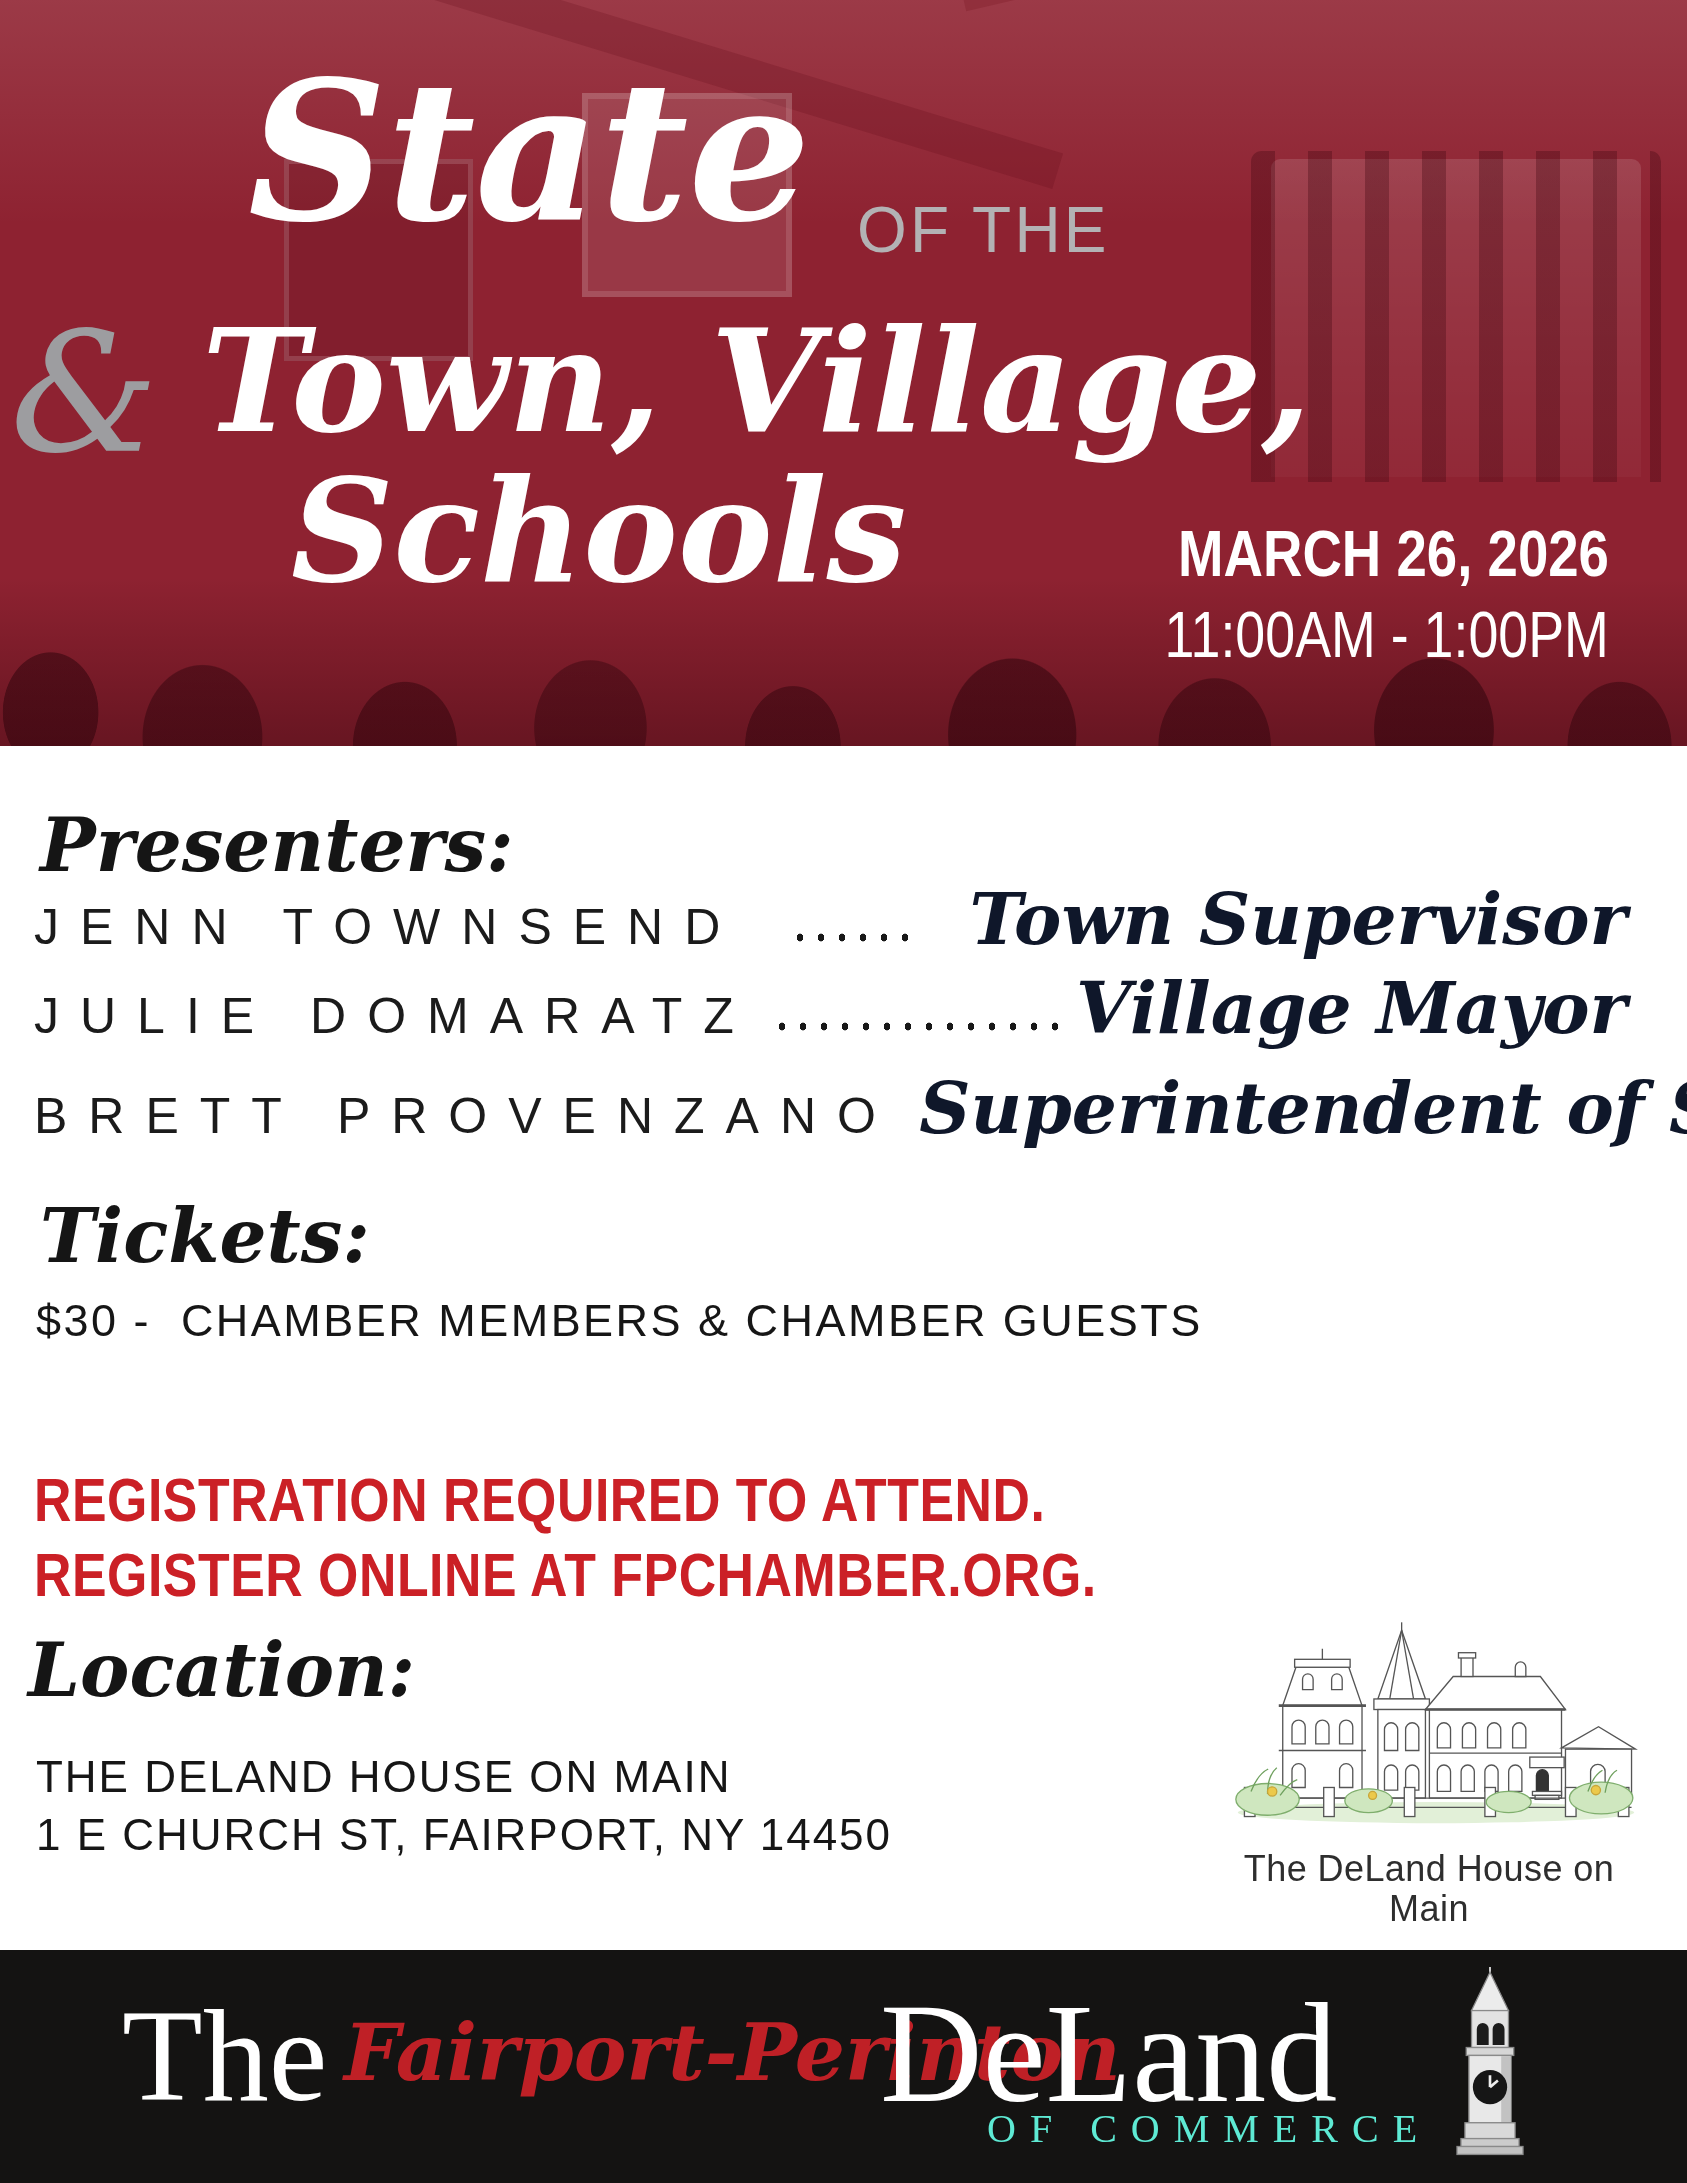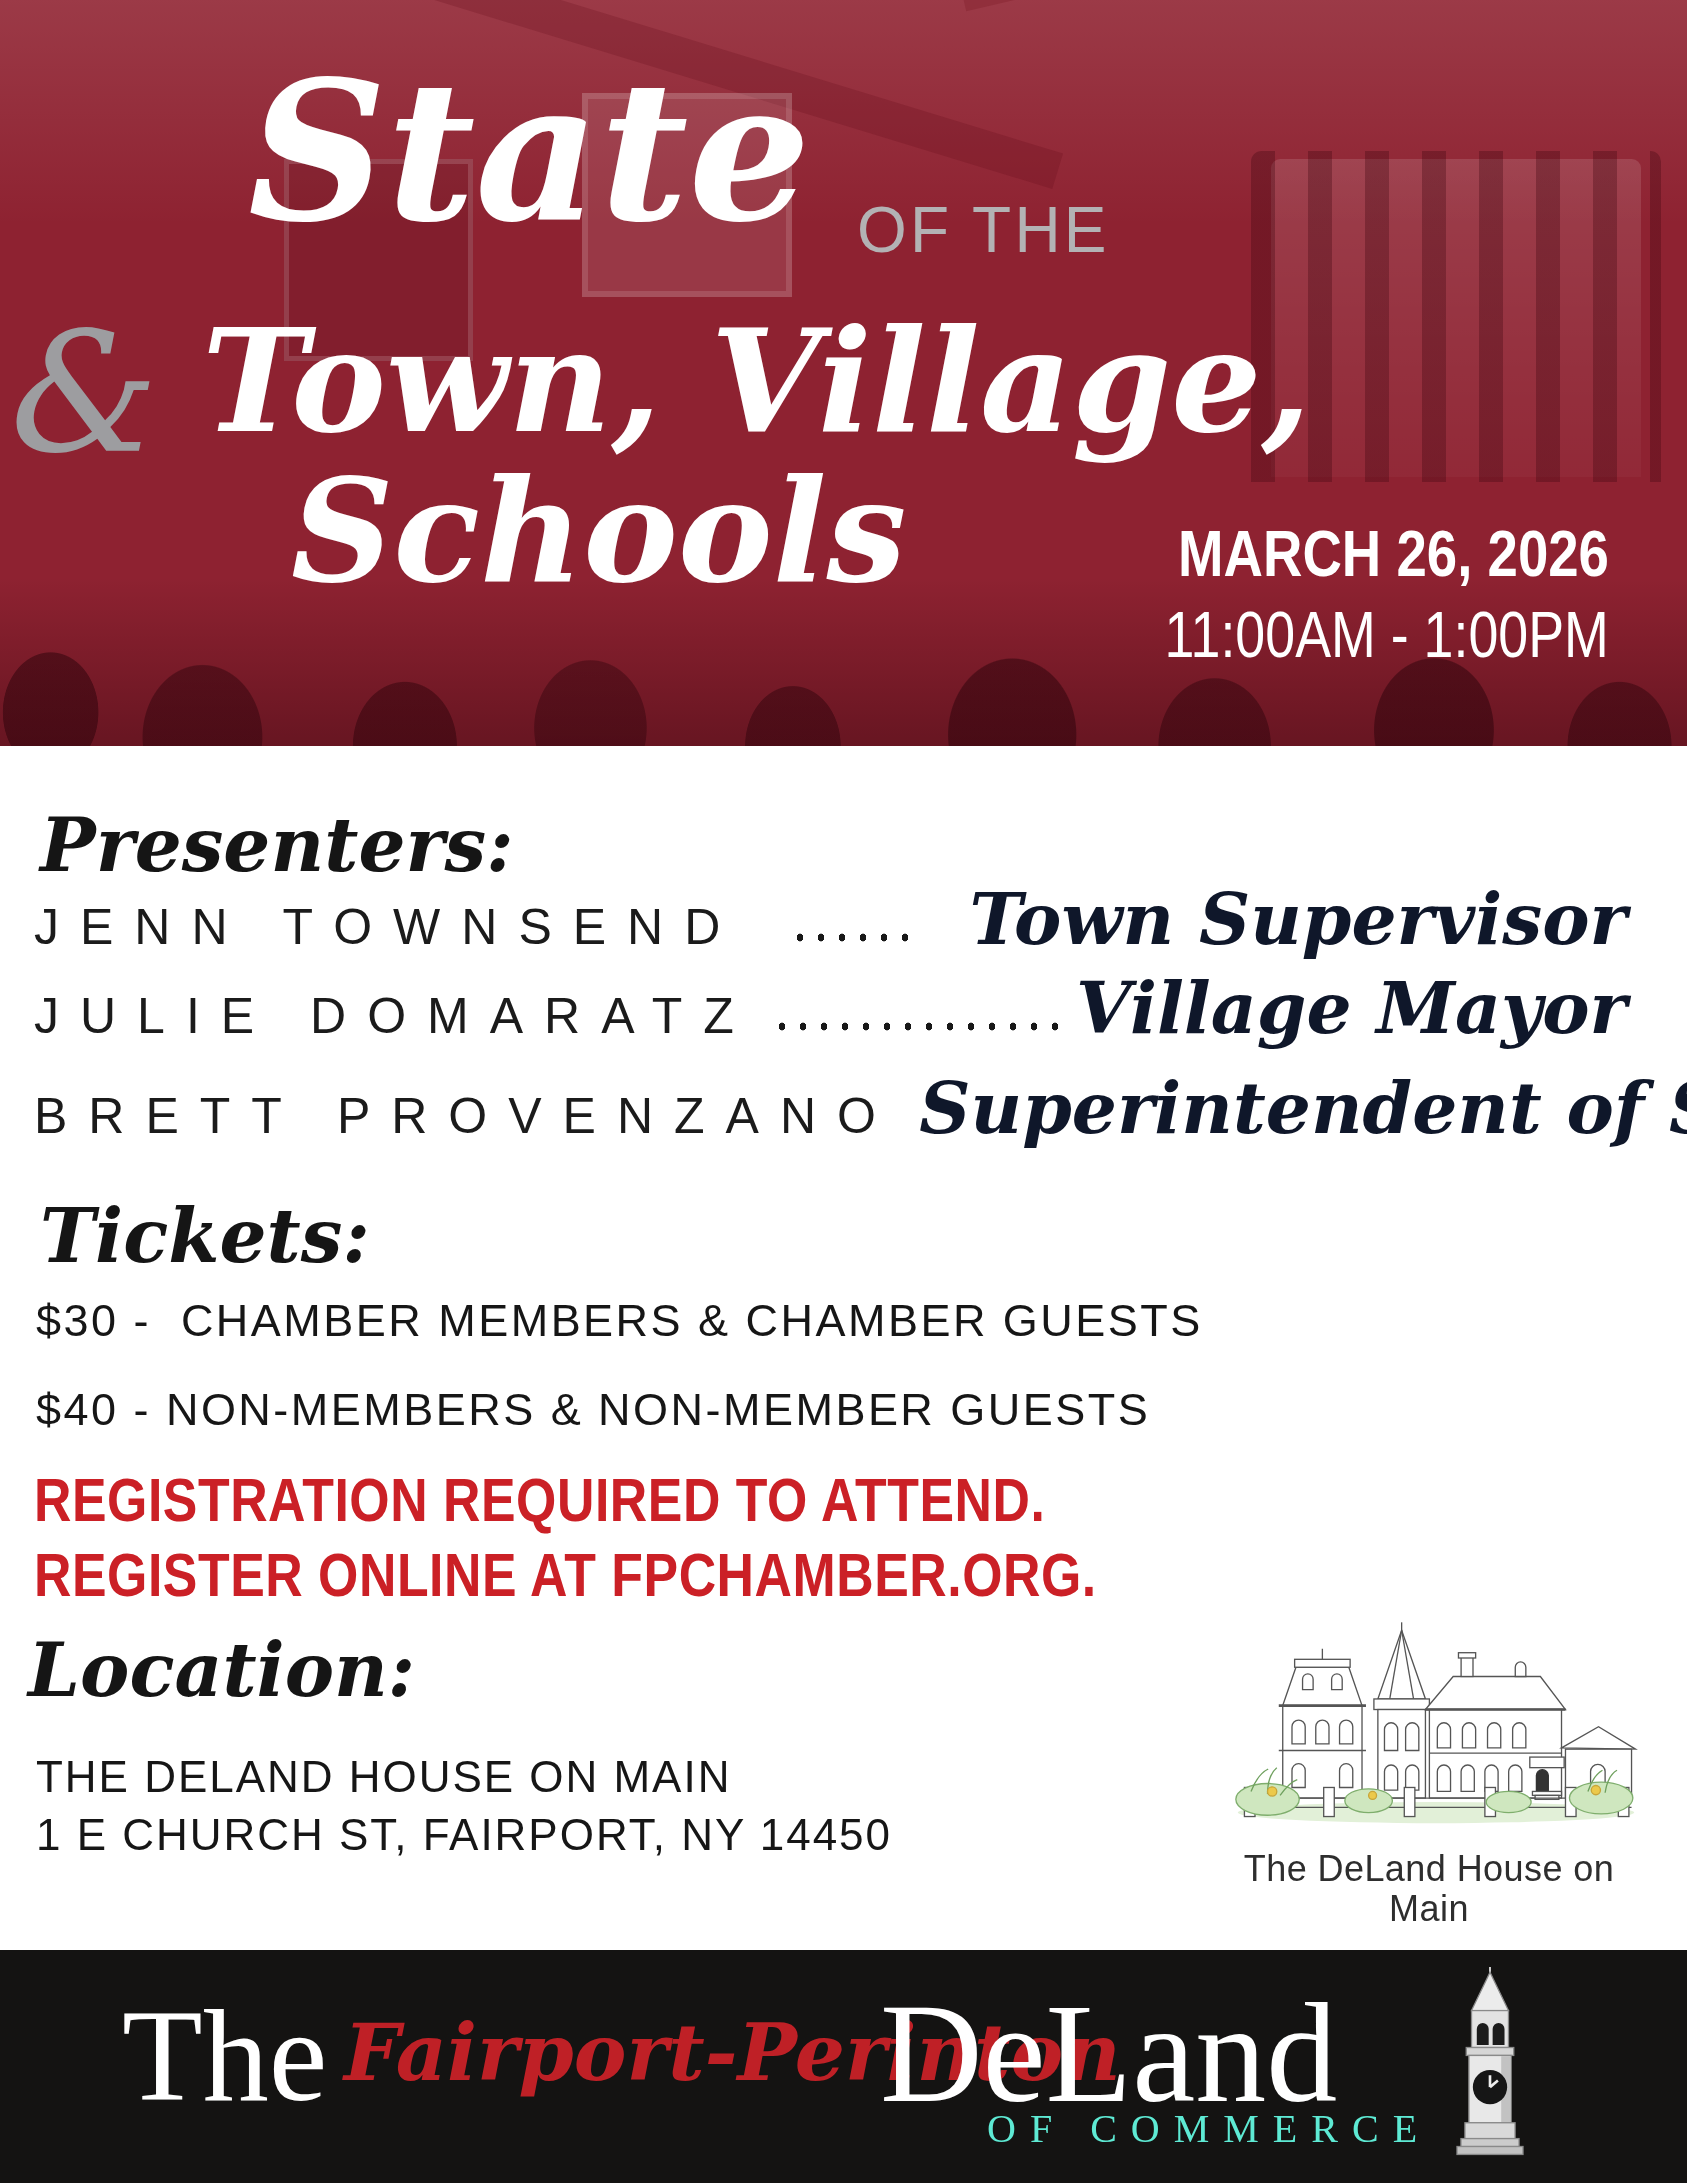--- a/index.html
+++ b/index.html
@@ -126,21 +126,20 @@
     <span class="p-title">Village Mayor</span>
   </div>
   <div class="abs row row3">
     <span class="p-name">BRETT PROVENZANO</span>
     <span class="leader"></span>
     <span class="p-title">Superintendent of Schools</span>
   </div>
 
   <div class="abs script-head tickets-head">Tickets:</div>
   <div class="abs ticket-line ticket1">$30 -  CHAMBER MEMBERS &amp; CHAMBER GUESTS</div>
-  <div class="abs ticket-line ticket2">$40 - NON-MEMBERS &amp; NON-MEMBER GUESTS</div>
 
   <div class="abs reg-line reg1">REGISTRATION REQUIRED TO ATTEND.</div>
   <div class="abs reg-line reg2">REGISTER ONLINE AT FPCHAMBER.ORG.</div>
 
   <div class="abs script-head location-head">Location:</div>
   <div class="abs venue-line venue1">THE DELAND HOUSE ON MAIN</div>
   <div class="abs venue-line venue2">1 E CHURCH ST, FAIRPORT, NY 14450</div>
 
   <svg class="abs house-svg" viewBox="0 0 620 330" fill="none" stroke="#555555" stroke-width="2">
     <ellipse cx="310" cy="290" rx="300" ry="16" fill="#e2f0d8" stroke="none"></ellipse>

